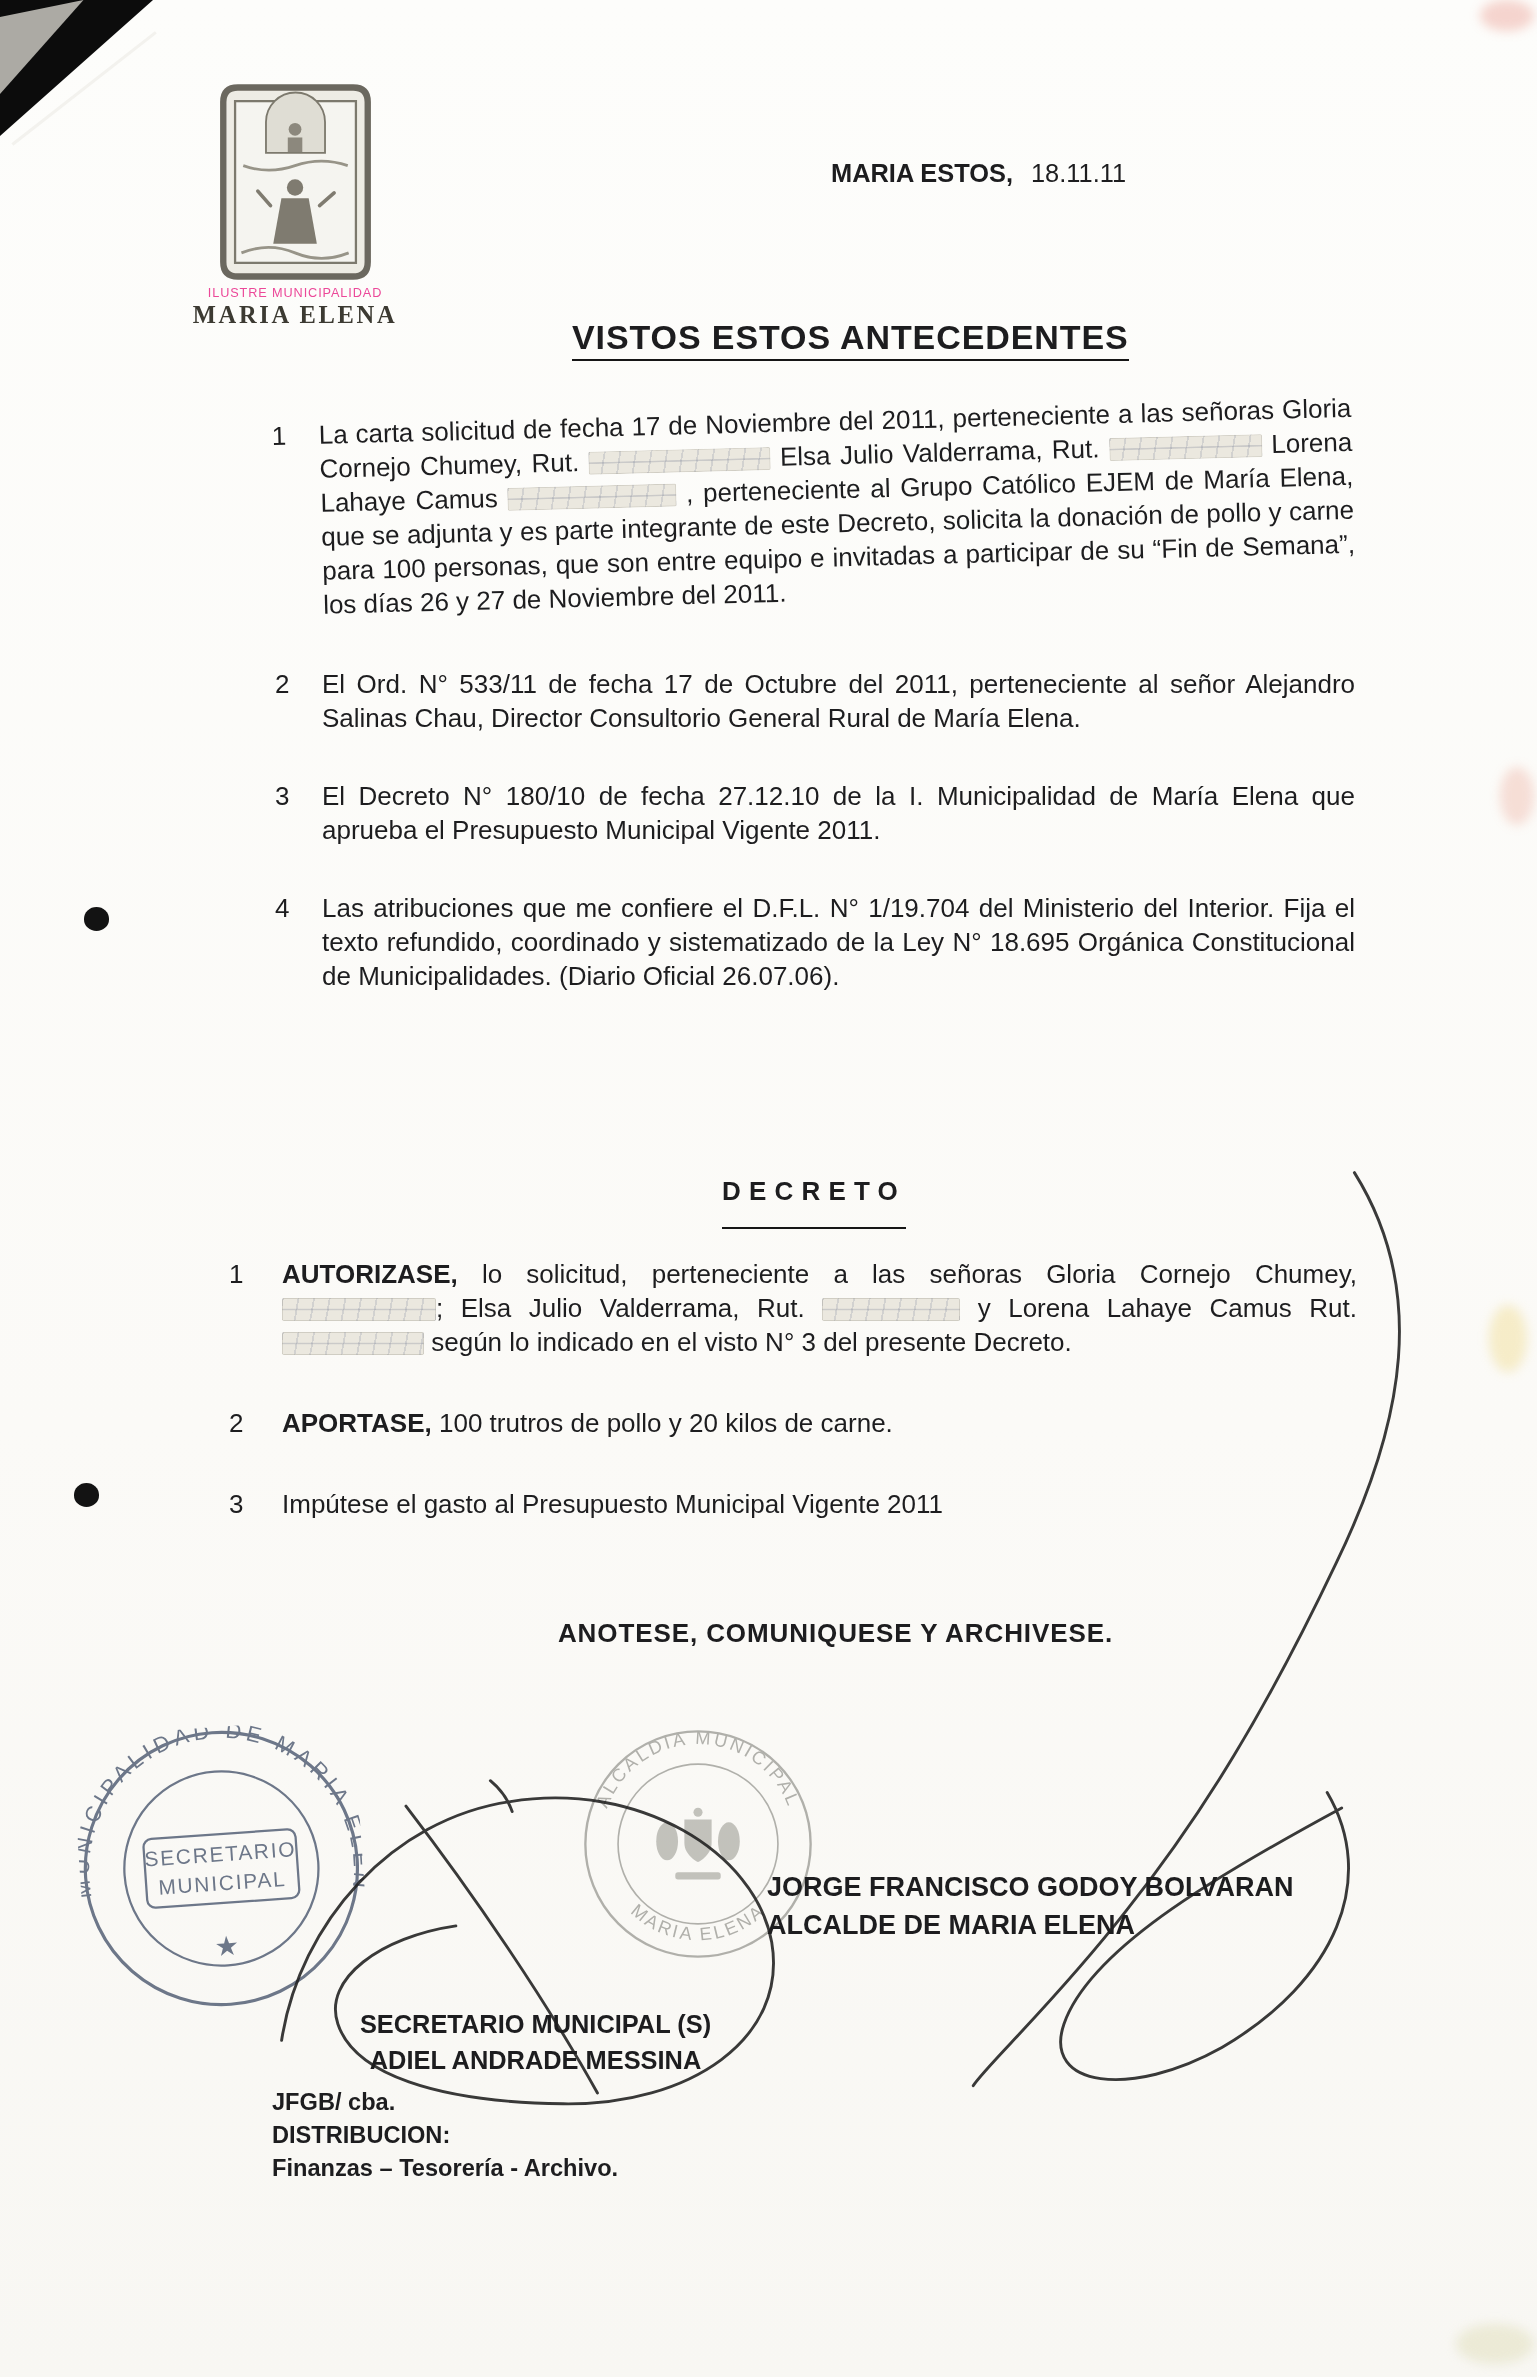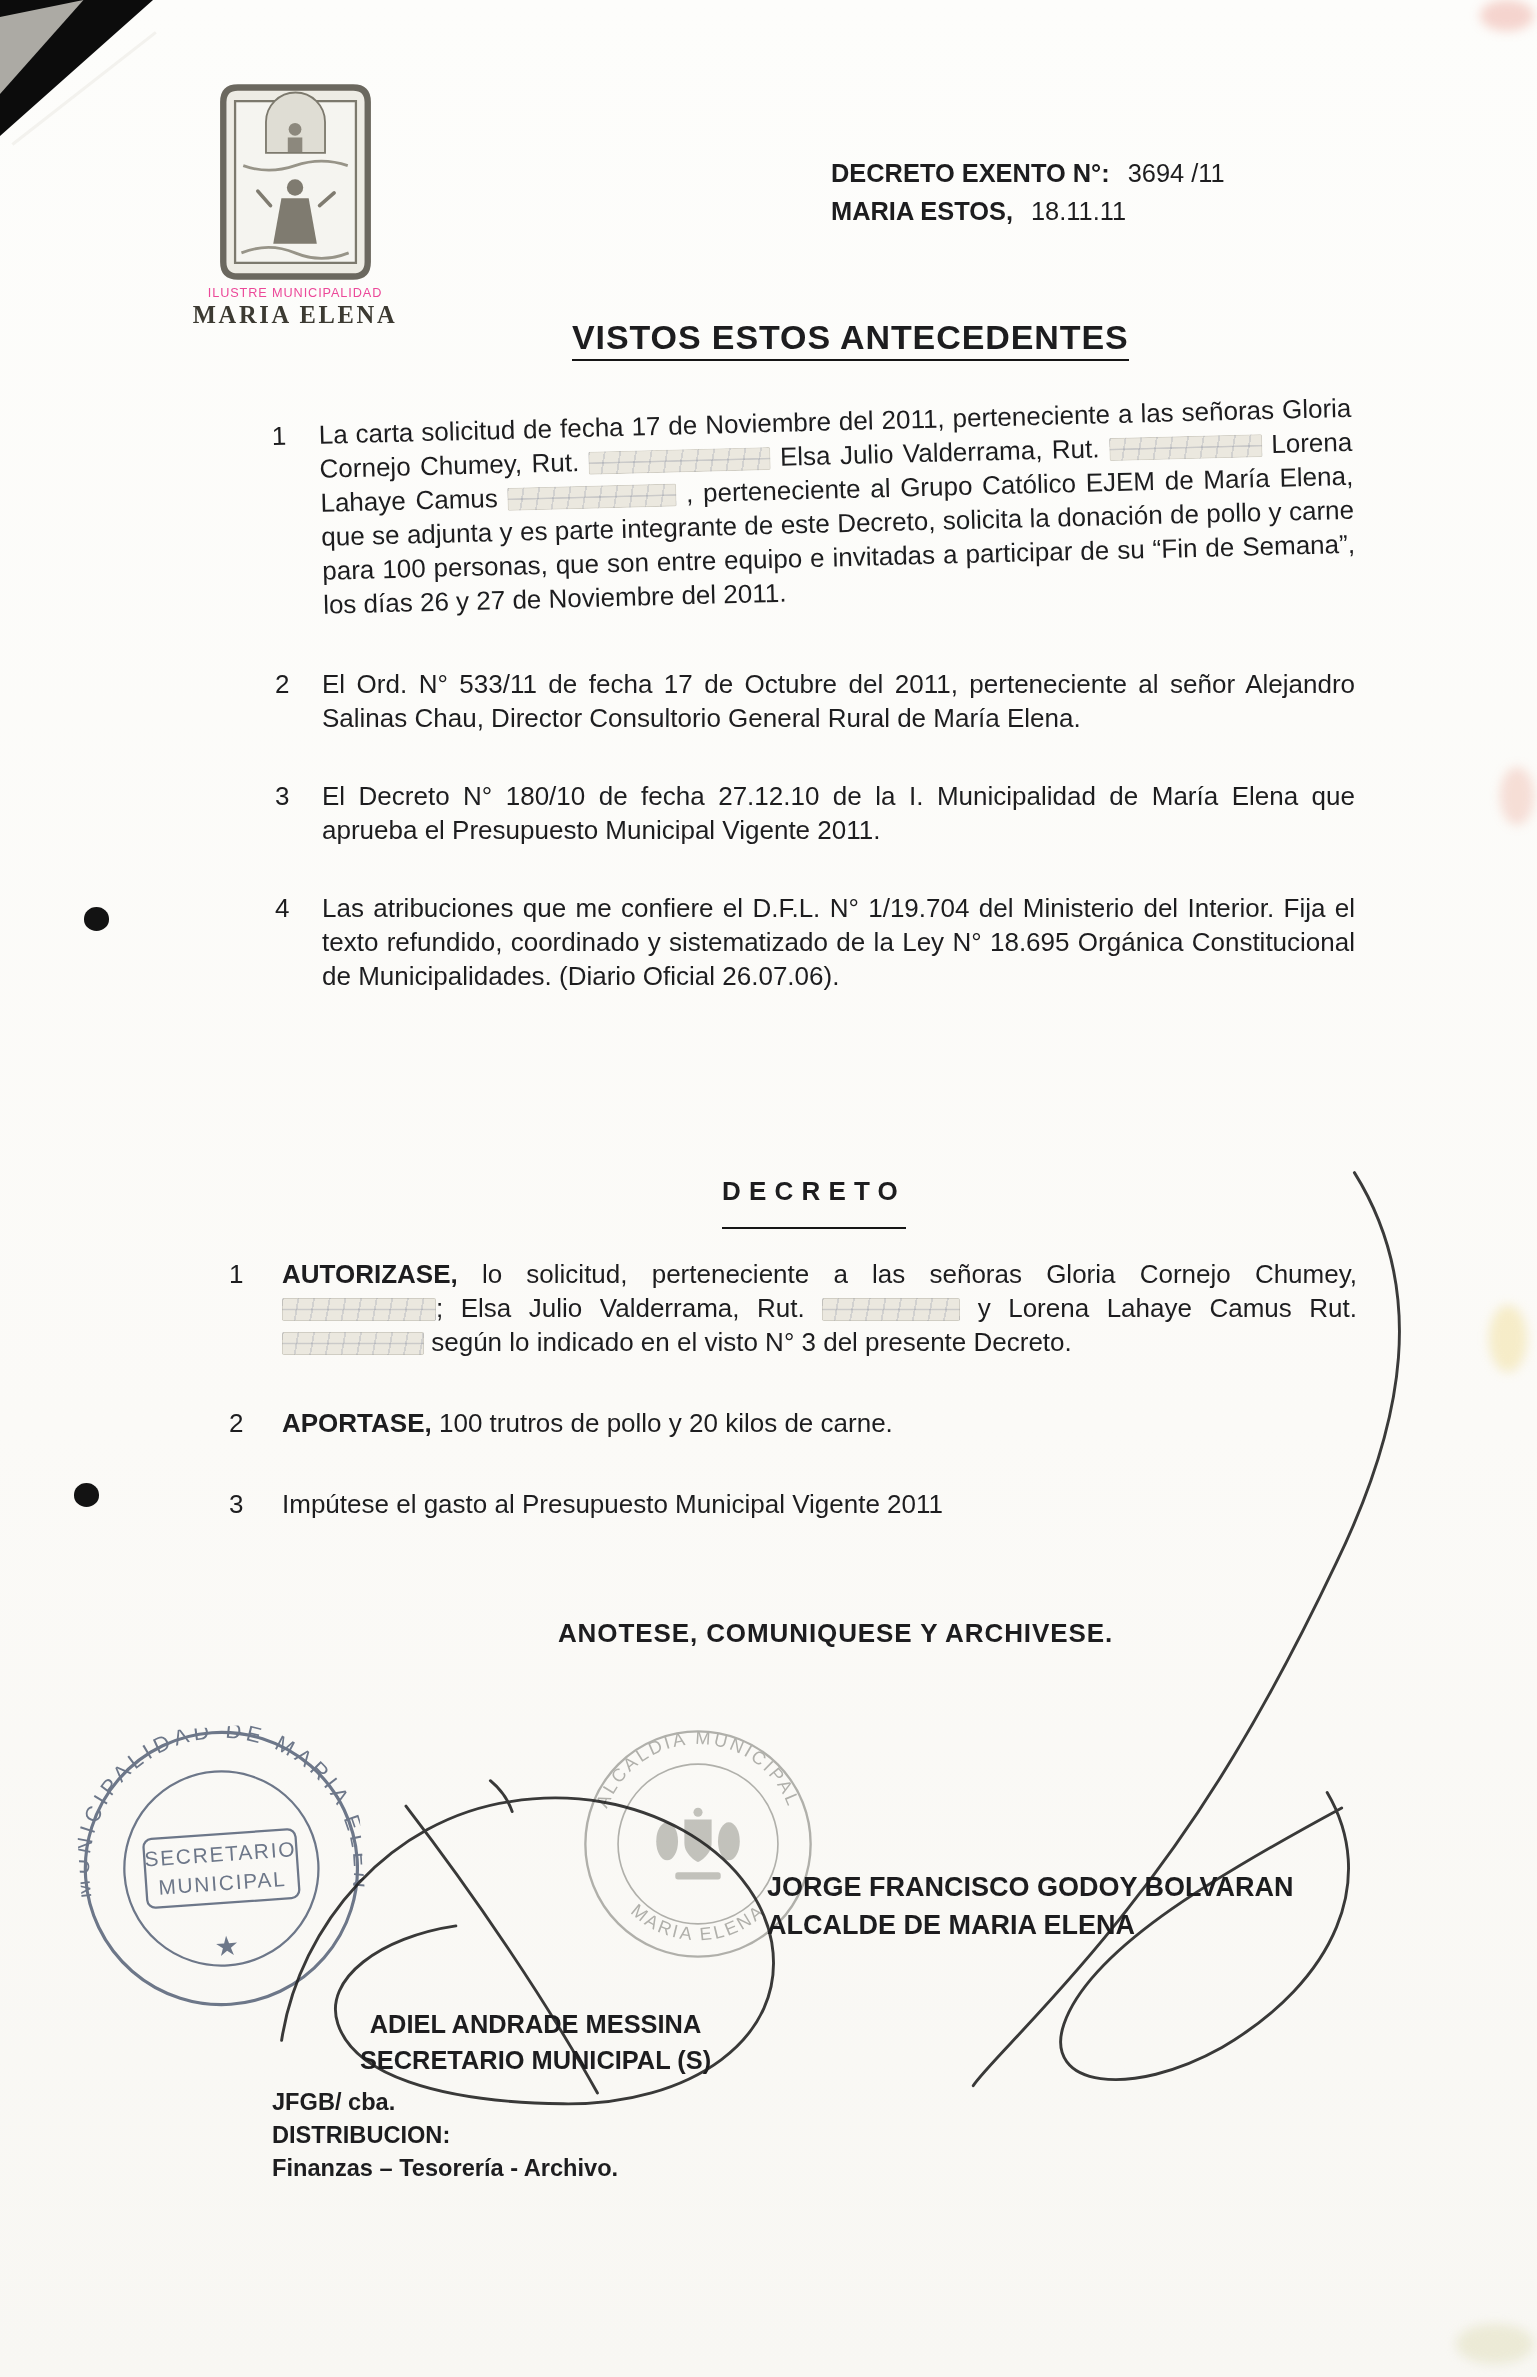--- a/index.html
+++ b/index.html
@@ -91,23 +91,20 @@
     <circle cx="87" cy="116" r="9" fill="#6e6a5d"></circle>
     <path d="M72,128 h30 l9,50 h-48 z" fill="#6e6a5d"></path>
     <path d="M60,136 l-14,-16 M114,136 l16,-14" stroke="#6e6a5d" stroke-width="4" stroke-linecap="round"></path>
     <path d="M28,188 q30,-12 59,0 q29,12 59,0" fill="none" stroke="#8a8679" stroke-width="3"></path>
   </svg>
   <div class="org1">ILUSTRE MUNICIPALIDAD</div>
   <div class="org2">MARIA ELENA</div>
 </div>
 
 <div class="abs decree-head txt">
-  <div>
-    <span class="b">DECRETO EXENTO N°:</span><span class="v">3694 /11</span>
-  </div>
   <div>
     <span class="b">MARIA ESTOS,</span><span class="v">18.11.11</span>
   </div>
 </div>
 
 <div class="abs vistos-title txt">VISTOS ESTOS ANTECEDENTES</div>
 
 <div class="abs vistos-list txt">
   <div class="item skew1">
     <span class="num">1</span>
@@ -182,22 +179,22 @@
     </g>
   </svg>
 </div>
 
 <div class="abs mayor-block">
   <div>JORGE FRANCISCO GODOY BOLVARAN</div>
   <div>ALCALDE  DE MARIA ELENA</div>
 </div>
 
 <div class="abs secretary-block">
+  <div>SECRETARIO MUNICIPAL  (S)</div>
   <div>ADIEL ANDRADE MESSINA</div>
-  <div>SECRETARIO MUNICIPAL  (S)</div>
 </div>
 
 <div class="abs footer-block">
   <div>JFGB/ cba.</div>
   <div>DISTRIBUCION:</div>
   <div>Finanzas – Tesorería - Archivo.</div>
 </div>
 
 <svg class="abs sig-overlay" width="1538" height="2377" viewBox="0 0 1694 2619">
   <g fill="none" stroke="#1f1f1f" stroke-width="3.2" stroke-linecap="round" opacity="0.88">

